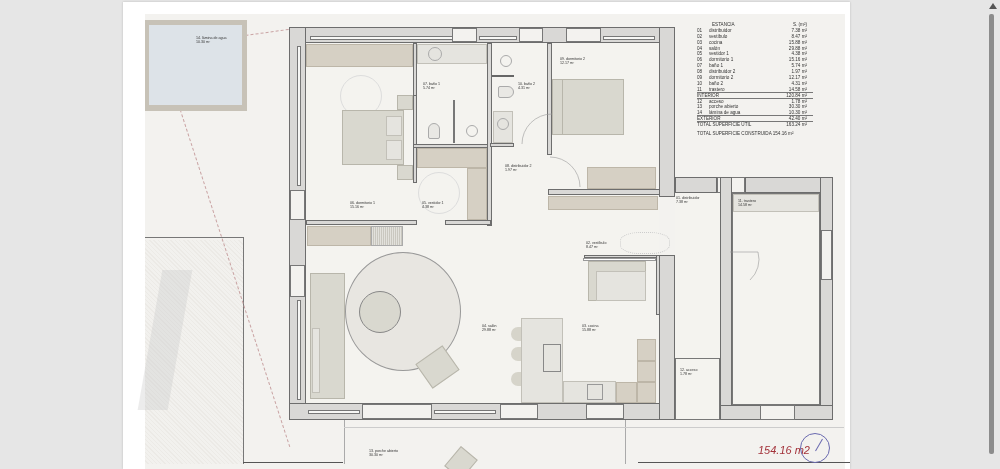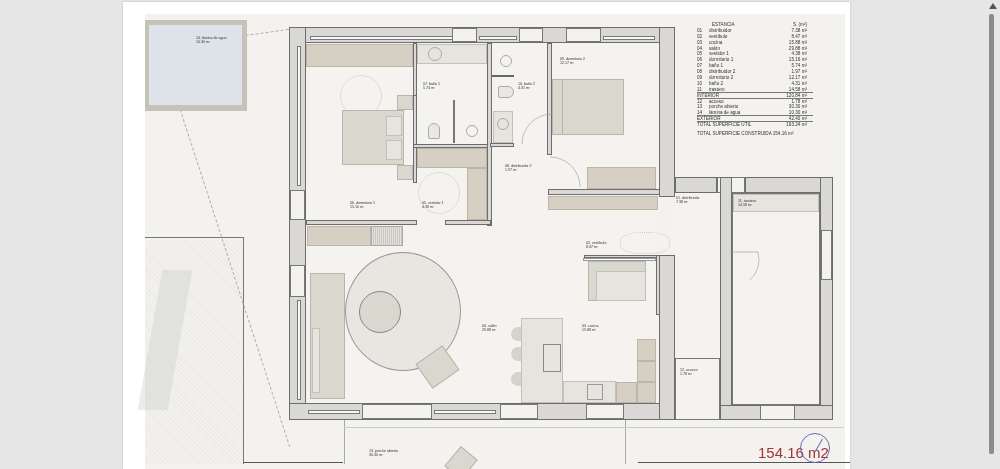--- a/index.html
+++ b/index.html
@@ -21,21 +21,21 @@
   .pool { position: absolute; left: 145px; top: 20px; width: 102px; height: 91px; background: #c7c2b7; }
   .pool-inner { position: absolute; left: 4px; top: 5px; width: 93px; height: 80px; background: #dde3e8; }
   .legend { position: absolute; left: 697px; top: 22px; width: 116px; font-size: 4.6px; line-height: 6px; color: #333; }
   .legend .row { display: flex; position: relative; height: 5.9px; }
   .legend .num { width: 12px; }
   .legend .name { width: 54px; }
   .legend .val { width: 44px; text-align: right; }
   .legend .sep { border-bottom: 0.5px solid #777; }
   .legend .head .name { padding-left: 3px; }
   .total { font-size: 4.6px; color: #333; margin-top: 3px; white-space: nowrap; }
-  .area-red { position: absolute; left: 758px; top: 444px; font-size: 15px; color: #a3323a; }
+  .area-red { position: absolute; left: 758px; top: 444px; font-size: 11px; color: #a3323a; font-style: italic; }
   .north { position: absolute; left: 800px; top: 433px; width: 30px; height: 30px; border: 1px solid #6a6ab0; border-radius: 50%; }
   .north-needle { position: absolute; left: 14px; top: 3px; width: 1px; height: 14px; background: #6a6ab0; transform: rotate(30deg); transform-origin: bottom center; }
   .terrain { position: absolute; left: 145px; top: 240px; width: 98px; height: 224px; background: repeating-linear-gradient(45deg, #f2f1ee 0 2px, #eceae6 2px 3px); }
   .terrain-shade { position: absolute; left: 150px; top: 270px; width: 30px; height: 140px; background: rgba(200,200,200,0.35); transform: skewX(-10deg); }
   .dashed-line { position: absolute; border-top: 1px dashed #c9a3a3; }
 </style>
 </head>
 <body>
 
 <div class="viewer">

